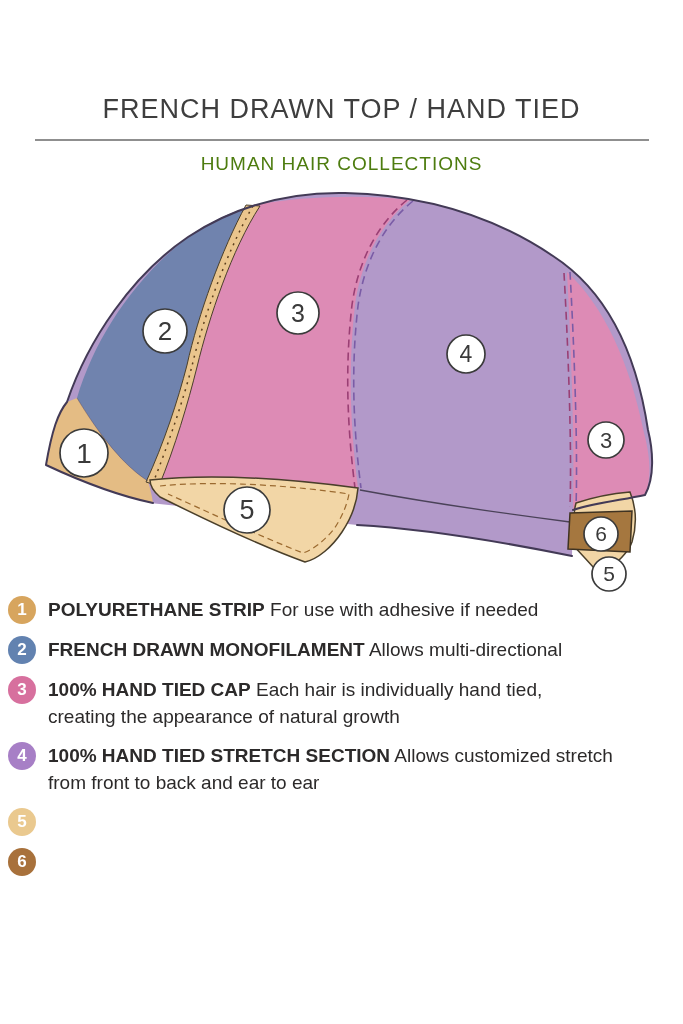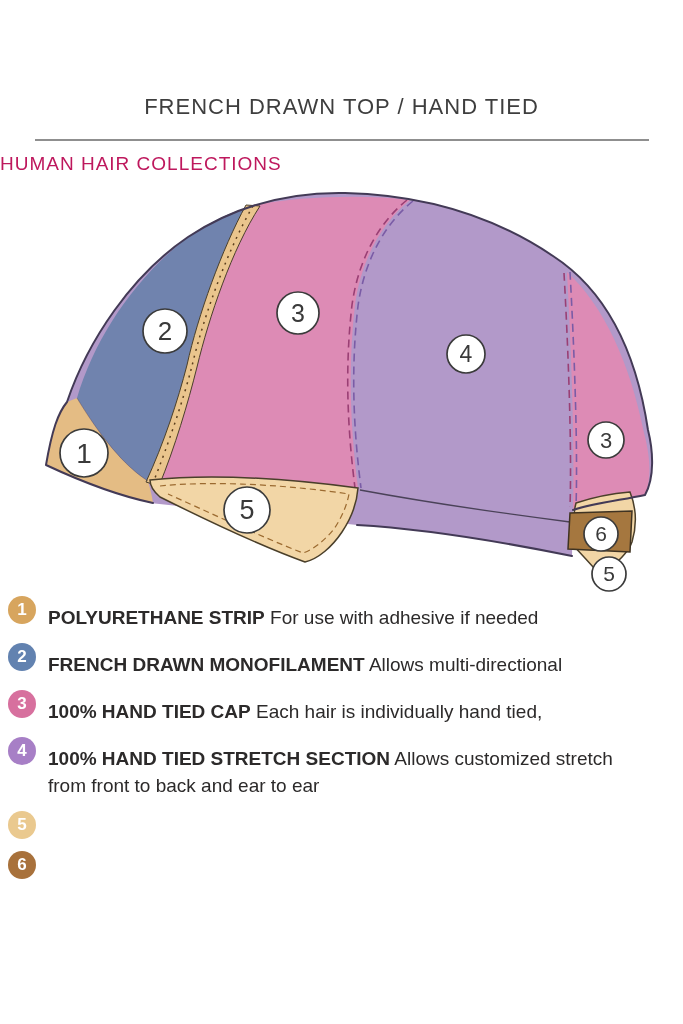--- a/index.html
+++ b/index.html
@@ -1,46 +1,46 @@
 <!DOCTYPE html>
 <html><head>
 <meta charset="utf-8">
 <style>
   * { margin:0; padding:0; box-sizing:border-box; }
   body { background:#ffffff; font-family:"Liberation Sans", sans-serif; }
   .page { position:relative; width:683px; height:1024px; background:#ffffff; overflow:hidden; }
 
   .title {
     position:absolute; top:94px; left:0; width:683px;
-    text-align:center; font-size:22px; letter-spacing:1px;
+    text-align:center; font-size:27px; letter-spacing:1px;
     color:#3e3e3e; font-weight:400;
   }
   .divider {
     position:absolute; top:139px; left:35px; width:614px; height:2px;
     background:#8f8f8f;
   }
   .subtitle {
     position:absolute; top:153px; left:0; width:683px;
-    font-size:19px; letter-spacing:1px;
-    color:#be185d; font-weight:400;
+    text-align:center; font-size:19px; letter-spacing:1px;
+    color:#4d7c0f; font-weight:400;
   }
 
   .diagram { position:absolute; top:185px; left:0; width:683px; height:420px; }
 
   .legend {
     position:absolute; top:596px; left:8px; width:670px;
     color:#2c2a2a; font-size:19px; line-height:27px;
   }
   .legend-row { display:flex; align-items:flex-start; margin-bottom:12px; }
   .legend-dot {
     flex:0 0 28px; width:28px; height:28px; border-radius:50%;
     color:#ffffff; font-size:17px; font-weight:700;
     text-align:center; line-height:28px; margin-right:12px;
   }
-  .legend-text { max-width:620px;margin-top:8px; }
+  .legend-text { max-width:620px; }
   .legend-label { font-weight:700; }
   .legend-line2 { display:block; }
 
   svg text.marker-num {
     fill:#3a3a3a; font-family:"Liberation Sans", sans-serif; font-weight:400;
     text-anchor:middle;
   }
 </style>
 </head>
 <body>
@@ -162,20 +162,21 @@
         <span class="legend-label">FRENCH DRAWN MONOFILAMENT</span>
         <span>Allows multi-directional</span>
       </div>
     </div>
 
     <div class="legend-row">
       <div class="legend-dot" style="background-color: rgb(215, 112, 158);">3</div>
       <div class="legend-text">
         <span class="legend-label">100% HAND TIED CAP</span>
         <span>Each hair is individually hand tied,</span>
+        <span class="legend-line2">creating the appearance of natural growth</span>
       </div>
     </div>
 
     <div class="legend-row">
       <div class="legend-dot" style="background-color: rgb(167, 127, 198);">4</div>
       <div class="legend-text">
         <span class="legend-label">100% HAND TIED STRETCH SECTION</span>
         <span>Allows customized stretch</span>
         <span class="legend-line2">from front to back and ear to ear</span>
       </div>

